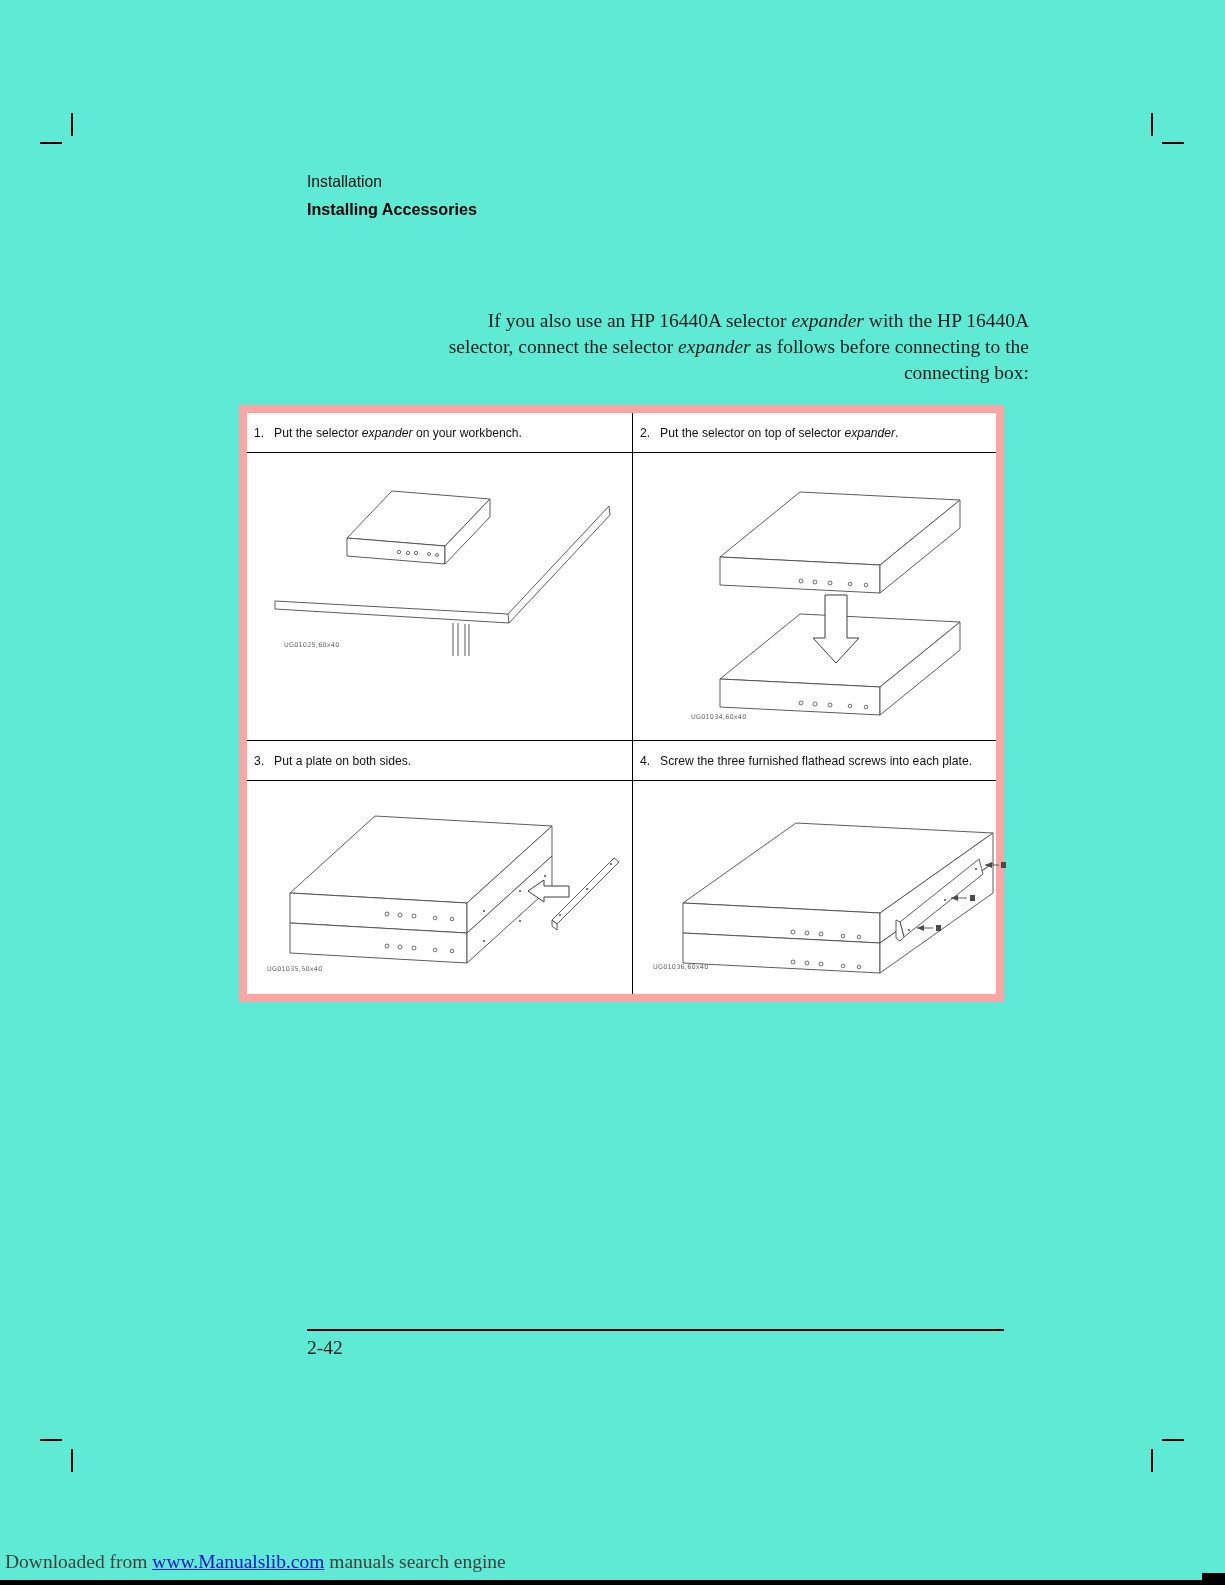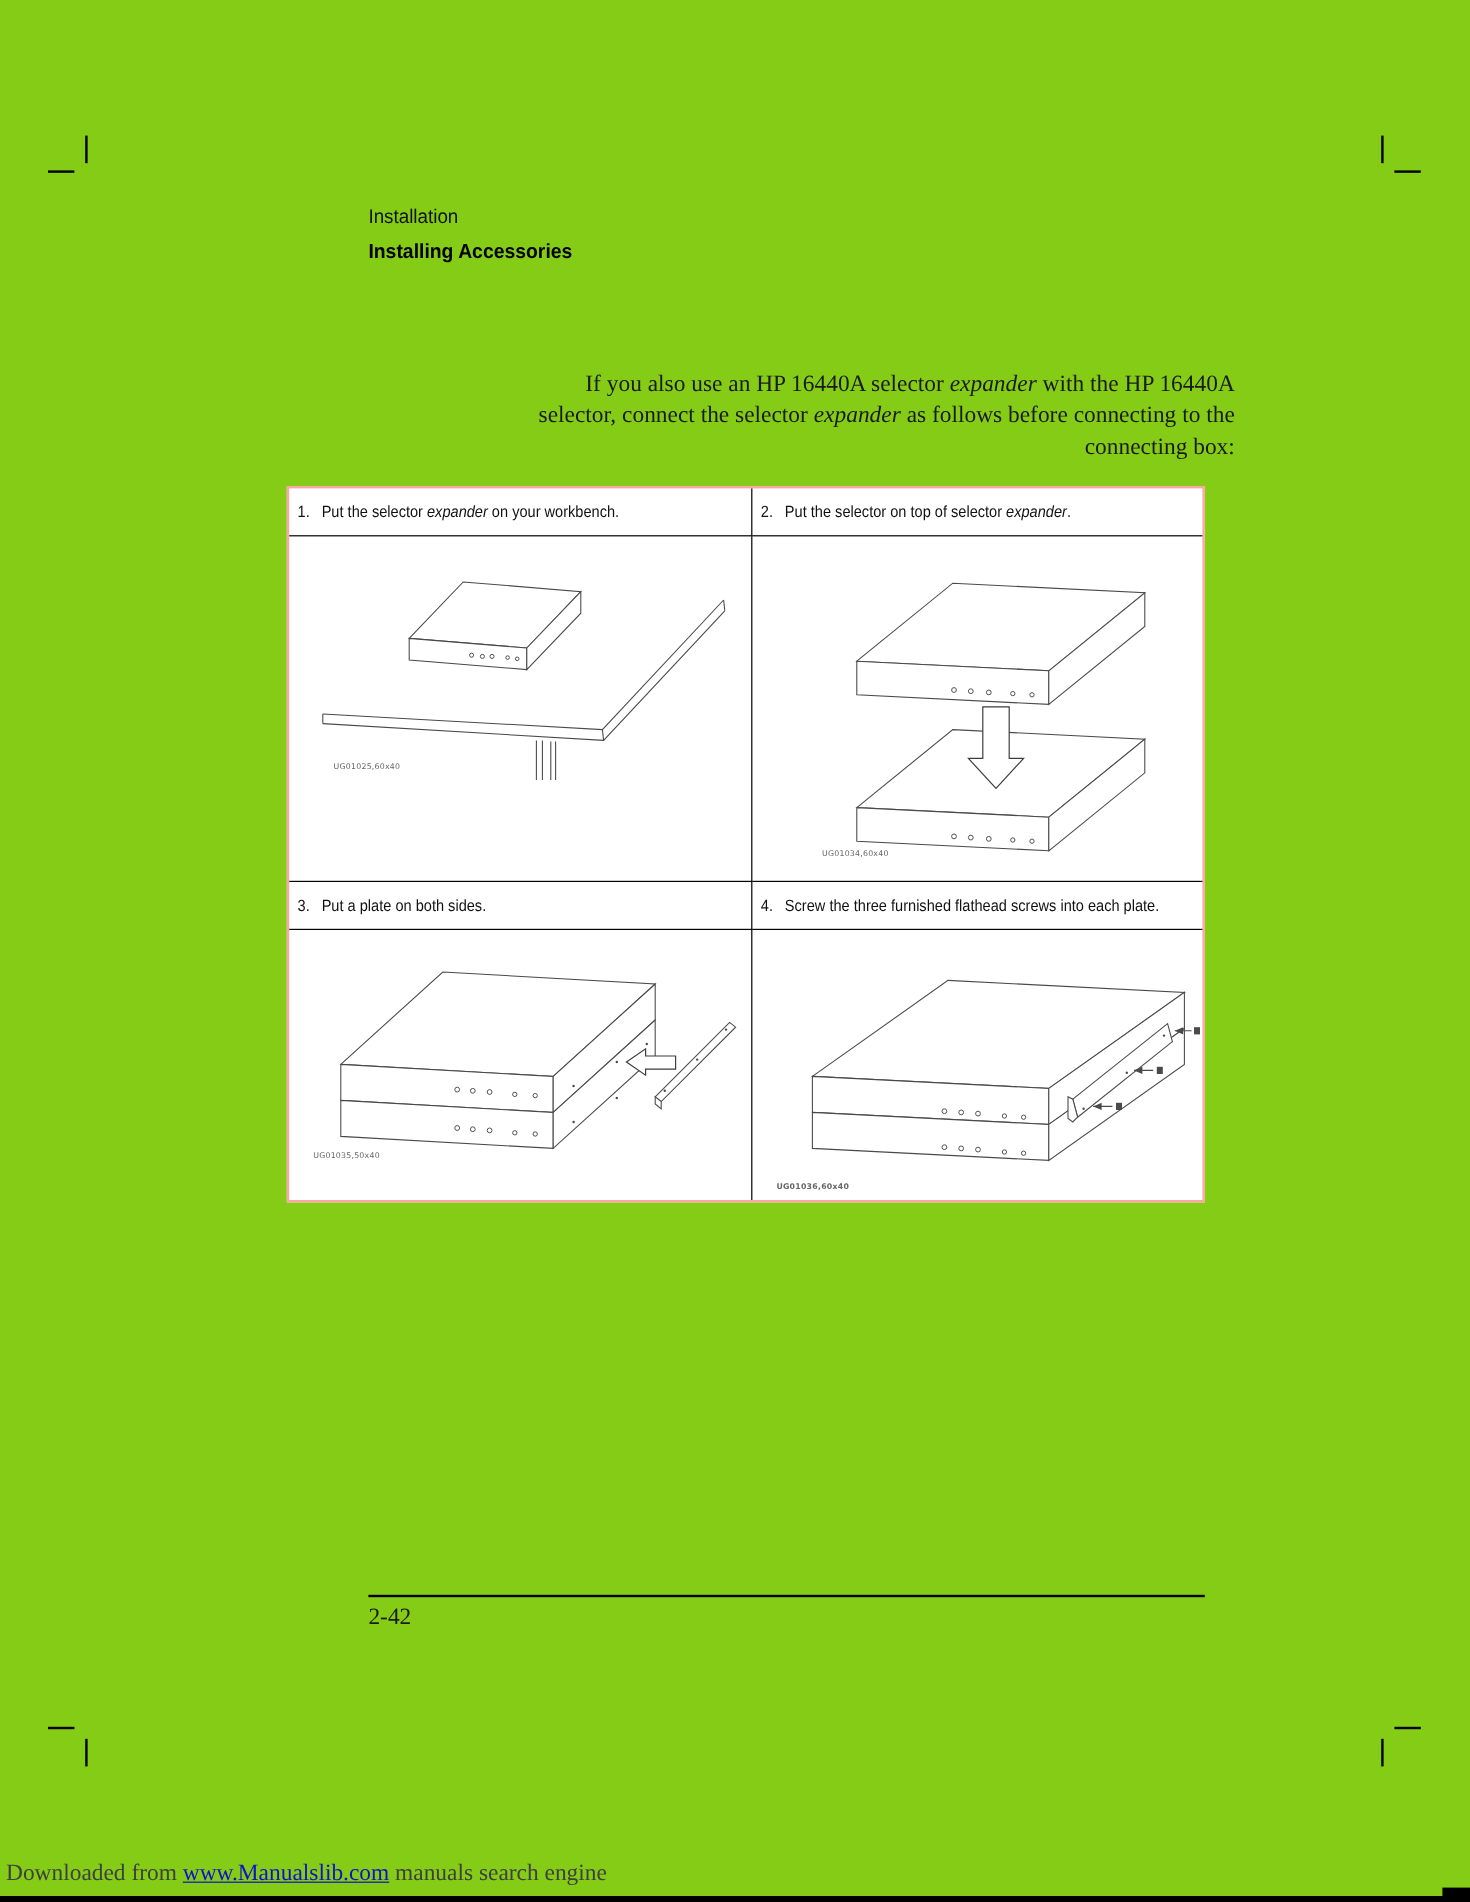--- a/index.html
+++ b/index.html
@@ -1,34 +1,34 @@
 <!DOCTYPE html>
 <html><head>
 <meta charset="utf-8">
 <style>
   html,body{margin:0;padding:0;background:#fff;}
-  #canvas{position:relative;width:1225px;height:1585px;background:#84cc16;overflow:hidden;
+  #canvas{position:relative;width:1225px;height:1585px;background:#5eead4;overflow:hidden;
           font-family:"Liberation Serif", serif;color:#1a1a1a;}
 
   
   .mark{position:absolute;background:#000;}
 
   
   .eyebrow{position:absolute;left:307px;top:172px;font-family:"Liberation Sans",sans-serif;
            font-size:16.5px;color:#111;transform:scaleX(.95);transform-origin:0 0;white-space:nowrap;}
   .section-title{position:absolute;left:307px;top:200px;font-family:"Liberation Sans",sans-serif;
            font-weight:bold;font-size:17px;color:#000;transform:scaleX(.95);transform-origin:0 0;white-space:nowrap;}
 
   
   .intro{position:absolute;left:329px;top:308px;width:700px;font-size:19.5px;line-height:26px;color:#1b1b1b;}
   .intro .ln{white-space:nowrap;text-align:right;}
   .it{font-style:italic;}
 
   
-  .tbl{position:absolute;left:239px;top:405px;width:765px;height:597px;border:2px solid #fca5a5;
+  .tbl{position:absolute;left:239px;top:405px;width:765px;height:597px;border:8px solid #fca5a5;
        box-sizing:border-box;display:grid;grid-template-columns:386px 1fr;grid-template-rows:40px 288px 40px 1fr;
        background:#fff;}
   .cell{position:relative;box-sizing:border-box;}
   .bR{border-right:1.6px solid #000;}
   .bB{border-bottom:1.6px solid #000;}
   .hcell{display:flex;align-items:center;padding-left:7px;overflow:hidden;}
   .htext{font-family:"Liberation Sans",sans-serif;font-size:13.5px;color:#111;
          transform:scaleX(.9);transform-origin:0 50%;white-space:nowrap;}
   .htext .num{margin-right:11px;}
   .figwrap{position:absolute;inset:0;}
@@ -218,21 +218,21 @@
             <line class="ln1" x1="318" y1="117" x2="334" y2="117" stroke-width="1.4"></line>
             <polygon class="dot" points="318,117 325,114 325,120"></polygon>
             <rect class="dot" x="337" y="114" width="5" height="6"></rect>
           </g>
           <g>
             <line class="ln1" x1="352" y1="84" x2="366" y2="84" stroke-width="1.4"></line>
             <polygon class="dot" points="352,84 359,81 359,87"></polygon>
             <rect class="dot" x="368" y="81" width="5" height="6"></rect>
           </g>
         </svg>
-        <div class="figcode" style="left:20px;top:210px;font-weight:bold;">UG01036,60x40</div>
+        <div class="figcode" style="left:20px;top:182px;">UG01036,60x40</div>
       </div>
     </div>
   </div>
 
   <div class="rule"></div>
   <div class="pageno">2-42</div>
 
   <div class="wm">
     <span>Downloaded from </span><a href="#">www.Manualslib.com</a><span> manuals search engine</span>
   </div>

